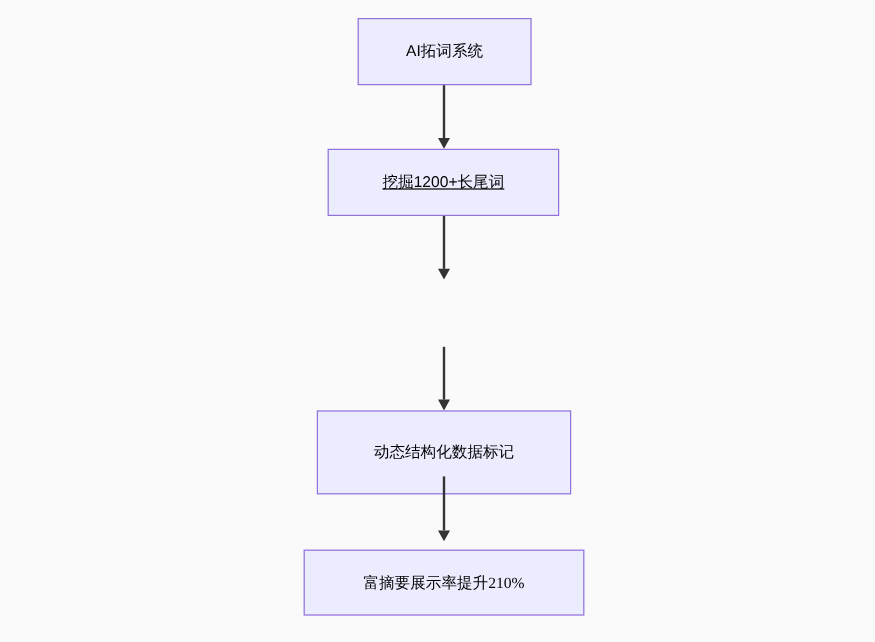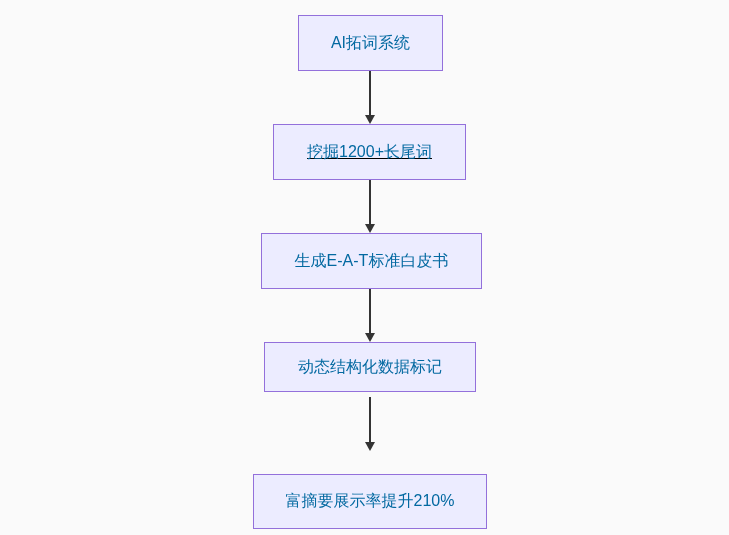--- a/index.html
+++ b/index.html
@@ -19,30 +19,30 @@
   .flow-node {
     position: absolute;
     box-sizing: border-box;
     background: #ECECFF;
     border: 1px solid #9370DB;
     display: flex;
     align-items: center;
     justify-content: center;
   }
   .flow-node .node-label {
-    font-size: 16px;
-    color: #0369a1;
+    font-size: 13px;
+    color: #000000;
     white-space: nowrap;
     text-align: center;
   }
   .node-1 { left: 298px; top: 15px;  width: 145px; height: 56px; }
   .node-2 { left: 273px; top: 124px; width: 193px; height: 56px; text-decoration: underline; }
   .node-3 { left: 261px; top: 233px; width: 221px; height: 56px; }
-  .node-4 { left: 264px; top: 342px; width: 212px; height: 50px; }
-  .node-5 { left: 253px; top: 474px; width: 234px; height: 55px; }
+  .node-4 { left: 264px; top: 342px; width: 212px; height: 70px; }
+  .node-5 { left: 253px; top: 458px; width: 234px; height: 55px; font-family: Liberation Serif, serif; }
 
   .arrow {
     position: absolute;
     left: 363px;      
     width: 14px;
   }
   .arrow-1 { top: 71px;  height: 53px; }
   .arrow-2 { top: 180px; height: 53px; }
   .arrow-3 { top: 289px; height: 53px; }
   .arrow-4 { top: 397px; height: 54px; }
@@ -81,23 +81,20 @@
 
   <div class="flow-node node-2">
     <span class="node-label">挖掘1200+长尾词</span>
   </div>
 
   <div class="arrow arrow-2">
     <div class="shaft"></div>
     <div class="head"></div>
   </div>
 
-  <div class="flow-node node-3">
-    <span class="node-label">生成E-A-T标准白皮书</span>
-  </div>
 
   <div class="arrow arrow-3">
     <div class="shaft"></div>
     <div class="head"></div>
   </div>
 
   <div class="flow-node node-4">
     <span class="node-label">动态结构化数据标记</span>
   </div>
 

